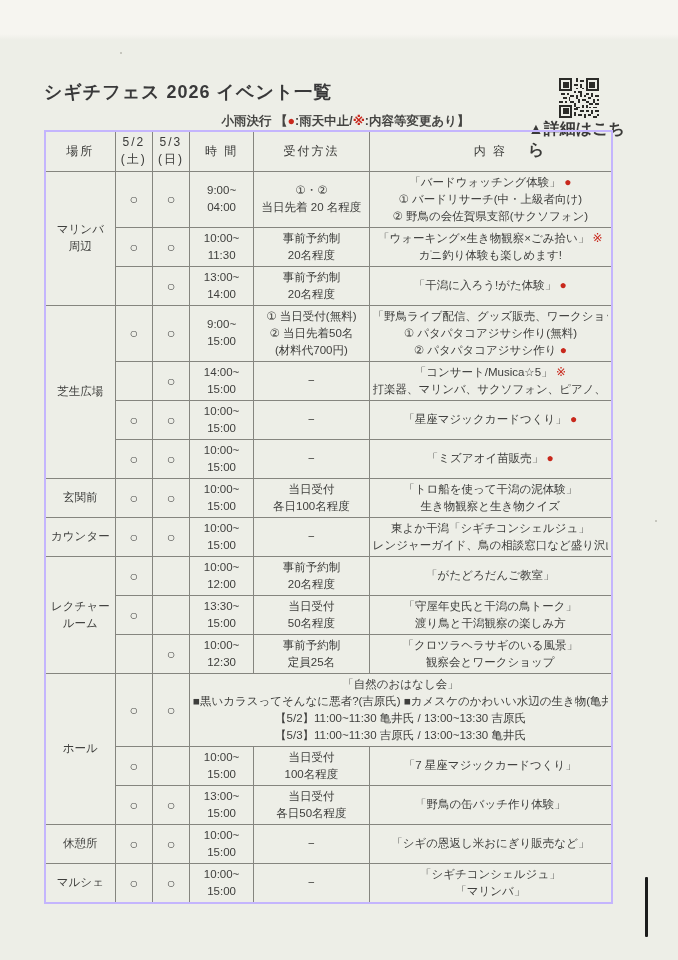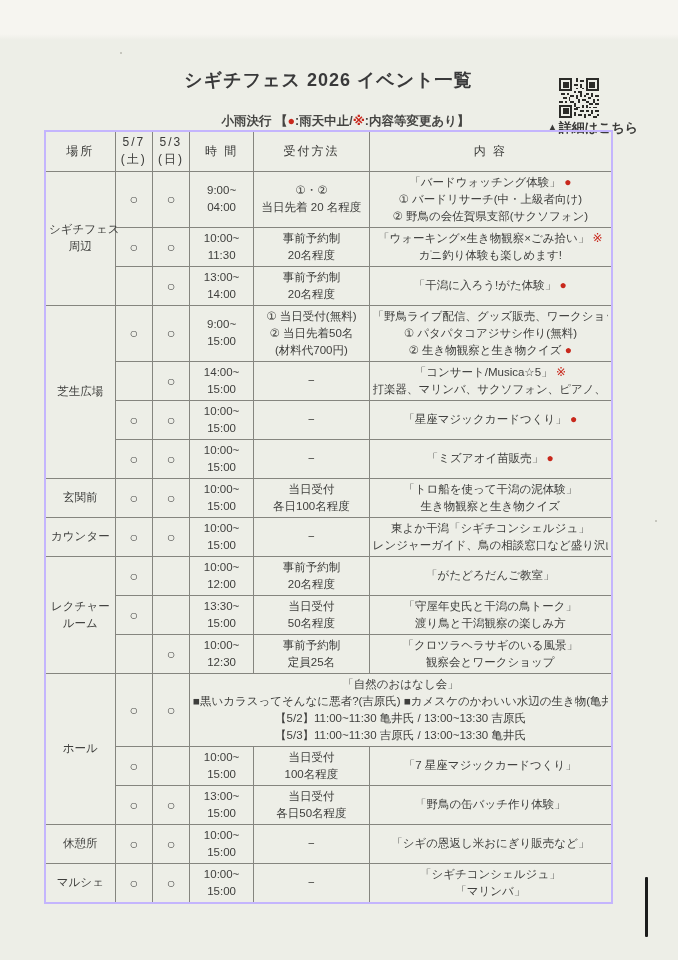--- a/index.html
+++ b/index.html
@@ -5,33 +5,33 @@
   * { margin:0; padding:0; box-sizing:border-box; }
   html,body { width:678px; height:960px; }
   body {
     font-family:"Liberation Sans","DejaVu Sans",sans-serif;
     color:#3c3c3a;
     background:linear-gradient(180deg,#f6f5f0 0px,#f6f5f0 34px,#edeee7 40px,#edeee7 100%);
     position:relative;
     overflow:hidden;
   }
   .page-title {
-    position:absolute; left:44px; top:68px; width:569px;
-    text-align:center; font-size:18px; font-weight:bold; letter-spacing:1px;
+    position:absolute; left:44px; top:80px; width:569px;
+    font-size:18px; font-weight:bold; letter-spacing:1px;
     color:#39393a;
   }
   .page-subtitle {
     position:absolute; left:61px; top:113px; width:569px;
     text-align:center; font-size:12.5px; font-weight:bold; color:#454543;
   }
   .red { color:#c8281c; }
   .qr { position:absolute; left:559px; top:78px; width:40px; height:40px; }
   .qr-caption {
     position:absolute; left:528px; top:119px; width:110px;
-    font-size:13px; font-weight:bold; color:#3a3a38; text-align:right;
+    font-size:16px; font-weight:bold; color:#3a3a38; text-align:left;
   }
   table.event-table {
     position:absolute; left:44px; top:130px; width:569px;
     border-collapse:collapse; table-layout:fixed;
     font-size:11.5px; color:#3e3e3c;
     border:2px solid #c4b5fd;
   }
   .event-table td, .event-table th {
     border:1px solid #85857f;
     padding:2px 3px;
@@ -73,36 +73,36 @@
       <col style="width:37px">
       <col style="width:37px">
     <col style="width:64px">
       <col style="width:115px">
       <col style="width:242px">
   </colgroup>
   <thead>
     <tr>
       <th>場所</th>
       <th>
-          <span class="line">5/7</span>
+          <span class="line">5/2</span>
           <span class="line">(土)</span>
         </th>
       <th>
           <span class="line">5/3</span>
           <span class="line">(日)</span>
         </th>
       <th>時 間</th>
       <th>受付方法</th>
       <th>内 容</th>
     </tr>
   </thead>
   <tbody>
       <tr>
         <td class="cell-place" rowspan="3">
-          <span class="line">シギチフェス</span>
+          <span class="line">マリンバ</span>
           <span class="line">周辺</span>
         </td>
         <td class="cell-mark">○</td>
         <td class="cell-mark">○</td>
         <td class="cell-time">
           <span class="line">9:00~</span>
           <span class="line">04:00</span>
         </td>
         <td class="cell-reception">
           <span class="line">①・②</span>
@@ -156,21 +156,21 @@
           <span class="line">15:00</span>
         </td>
         <td class="cell-reception">
           <span class="line">① 当日受付(無料)</span>
           <span class="line">② 当日先着50名</span>
           <span class="line">(材料代700円)</span>
         </td>
         <td class="cell-content">
           <span class="line"><span>「野鳥ライブ配信、グッズ販売、ワークショップ」</span></span>
           <span class="line"><span>① パタパタコアジサシ作り(無料)</span></span>
-          <span class="line"><span>② 生き物観察と生き物クイズ </span><span class="red mark-dot"> ●</span></span>
+          <span class="line"><span>② パタパタコアジサシ作り </span><span class="red mark-dot"> ●</span></span>
         </td>
       </tr>
       <tr>
         <td class="cell-mark"></td>
         <td class="cell-mark">○</td>
         <td class="cell-time">
           <span class="line">14:00~</span>
           <span class="line">15:00</span>
         </td>
         <td class="cell-reception">

